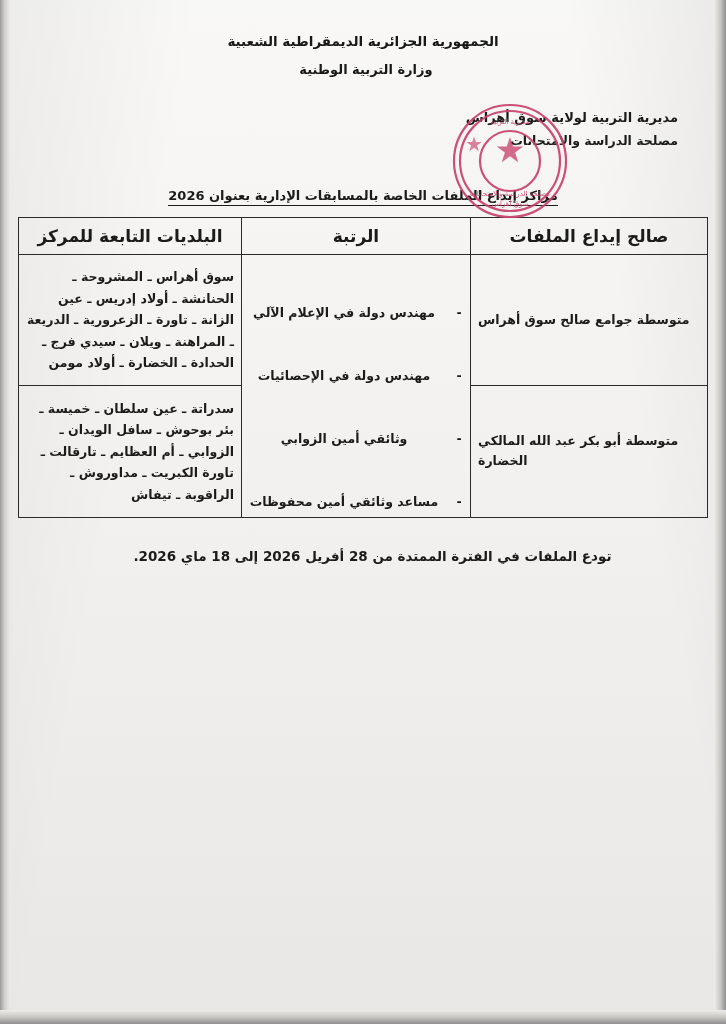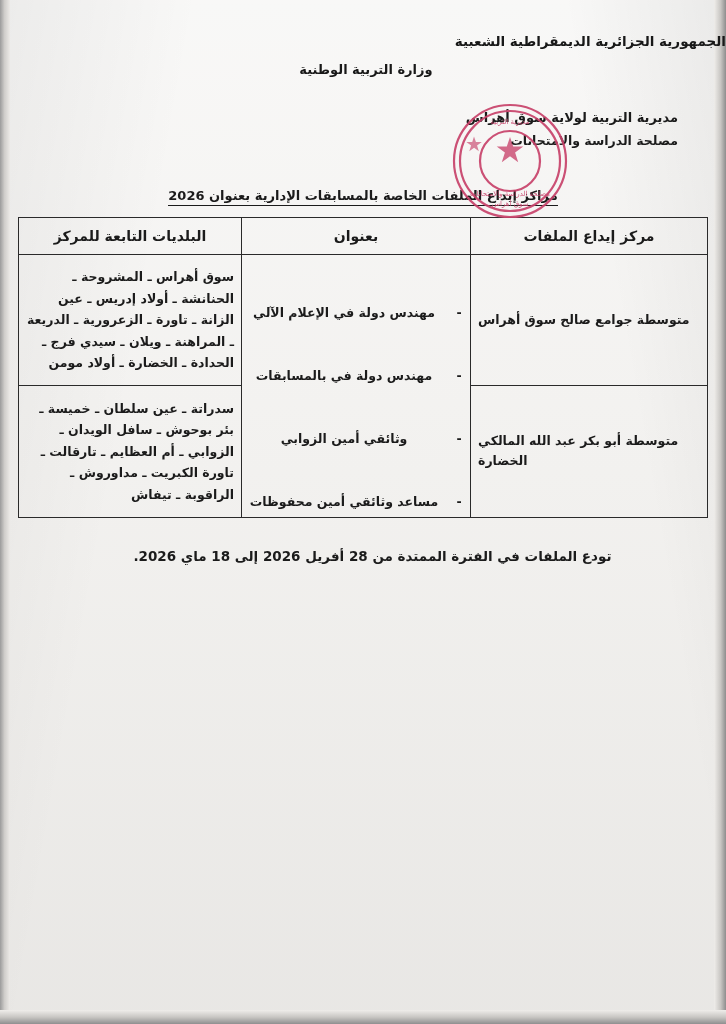--- a/index.html
+++ b/index.html
@@ -53,21 +53,20 @@
 
   .header-block {
     text-align: center;
     margin-top: 33px;
   }
   .hdr-line1 {
     font-size: 13.5px;
     font-weight: bold;
     letter-spacing: 0px;
     color: #181818;
-    text-align: right;
   }
   .hdr-line2 {
     font-size: 13px;
     font-weight: bold;
     margin-top: 13px;
     color: #181818;
     padding-left: 6px;
   }
 
   .directorate {
@@ -117,21 +116,21 @@
   table.main th, table.main td {
     border: 1.1px solid #2a2a2a;
     padding: 5px 7px;
     vertical-align: middle;
     font-size: 12.5px;
   }
   table.main th {
     font-weight: bold;
     text-align: center;
     height: 26px;
-    font-size: 14px;
+    font-size: 17px;
   }
   .col-center { width: 222px; }
   .col-rank   { width: 214px; }
   .col-munis  { width: 208px; }
 
   td.center-name {
     text-align: left;
     font-weight: bold;
     font-size: 13px;
     line-height: 1.6;
@@ -224,37 +223,37 @@
       <text class="stamp-txt" x="66" y="100" text-anchor="middle" font-size="6">مصلحة الدراسة والامتحانات</text>
     </svg>
 
     <div class="doc-title">
       <span class="underline">مراكز إيداع الملفات الخاصة بالمسابقات الإدارية بعنوان 2026</span>
     </div>
 
     <table class="main">
       <thead>
         <tr>
-          <th class="col-center">مركز إيداع الملفات</th>
-          <th class="col-rank">بعنوان</th>
+          <th class="col-center">صالح إيداع الملفات</th>
+          <th class="col-rank">الرتبة</th>
           <th class="col-munis">البلديات التابعة للمركز</th>
         </tr>
       </thead>
       <tbody>
         <tr>
           <td class="center-name">متوسطة جوامع صالح سوق أهراس</td>
           <td class="rank-cell" rowspan="2">
             <ul>
               <li>
                   <span class="dash">-</span>
                   <span class="txt">مهندس دولة في الإعلام الآلي</span>
                 </li>
               <li>
                   <span class="dash">-</span>
-                  <span class="txt">مهندس دولة في بالمسابقات</span>
+                  <span class="txt">مهندس دولة في الإحصائيات</span>
                 </li>
               <li>
                   <span class="dash">-</span>
                   <span class="txt">وثائقي أمين الزوابي</span>
                 </li>
               <li>
                   <span class="dash">-</span>
                   <span class="txt">مساعد وثائقي أمين محفوظات</span>
                 </li>
             </ul>

